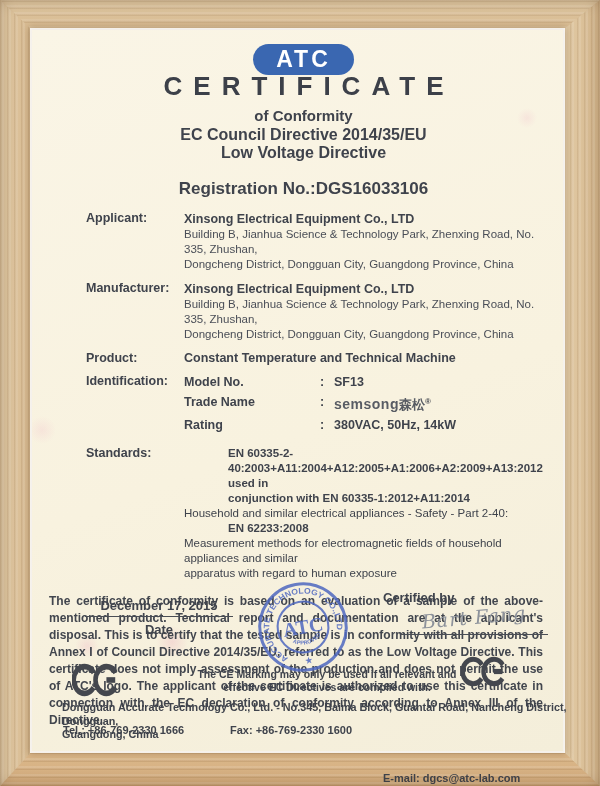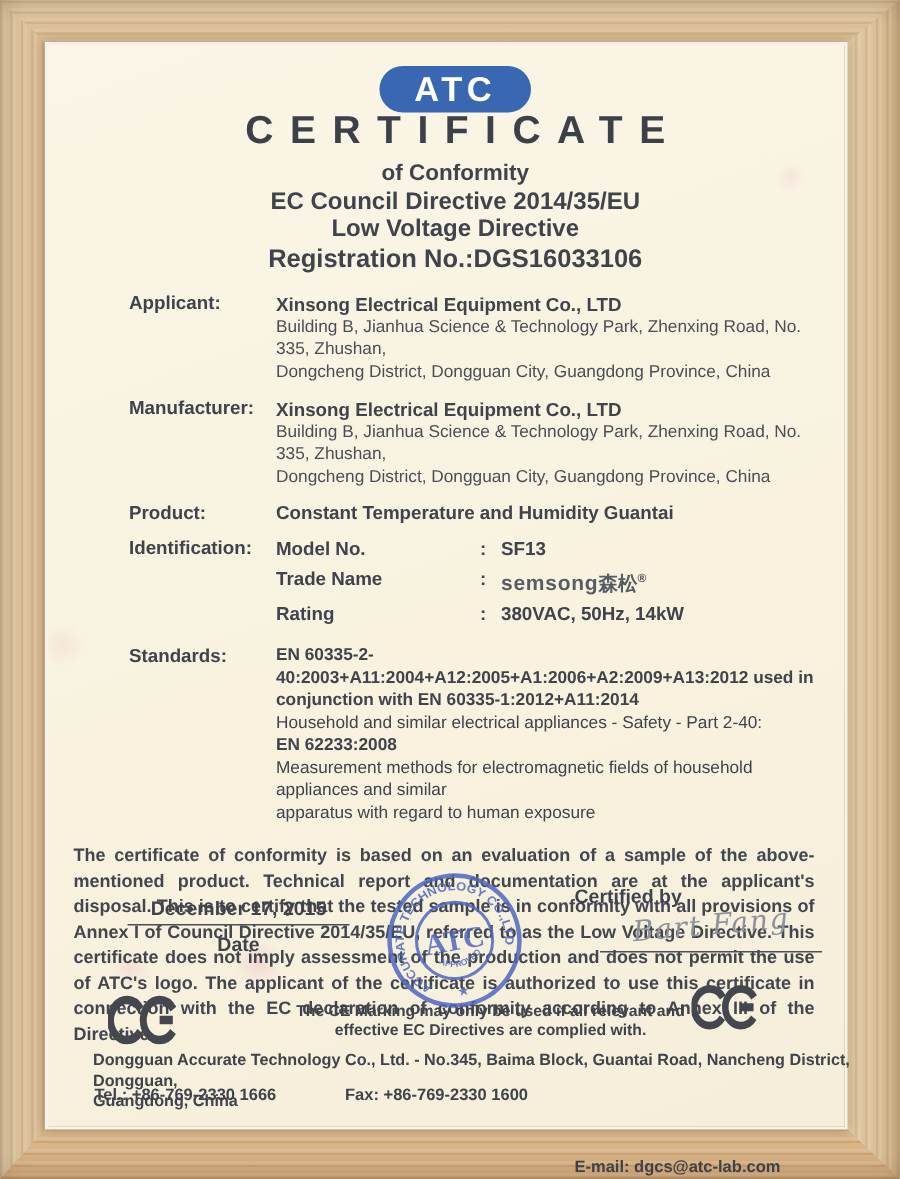--- a/index.html
+++ b/index.html
@@ -32,38 +32,38 @@
       color:#3f434c;}
   .content{position:absolute;inset:0;padding:0 18px 0 30px;box-sizing:border-box;}
   
   .hdr{text-align:center;}
   .atc-pill{display:inline-block;margin-top:14px;width:101px;height:31px;line-height:31px;
       background:#3a67b1;color:#fff;border-radius:16px;font-weight:bold;font-size:23px;letter-spacing:3px;}
   .cert-title{margin-top:-4px;font-size:26px;font-weight:bold;letter-spacing:11px;text-indent:11px;color:#3c4049;}
   .conformity{margin-top:5px;font-size:15px;font-weight:bold;}
   .directive1{margin-top:2px;font-size:16px;font-weight:bold;}
   .directive2{font-size:16px;font-weight:bold;}
-  .registration{margin-top:1px;font-size:17px;font-weight:bold;}
+  .registration{margin-top:17px;font-size:17px;font-weight:bold;}
   
   .info{margin-top:12px;font-size:12.5px;}
   .row{display:flex;margin-bottom:9px;}
   .row-label{width:98px;flex:none;font-weight:bold;margin-left:24px;}
   .row-value{flex:1;}
   .co-name{font-weight:bold;line-height:16px;}
   .addr{font-size:11.5px;line-height:15px;color:#4a4e57;}
   .bold-val{font-weight:bold;}
   .sub{display:flex;line-height:16px;margin-bottom:4px;}
   .sub-label{width:136px;flex:none;font-weight:bold;}
   .sub-colon{width:14px;flex:none;font-weight:bold;}
   .sub-value{font-weight:bold;}
   .brand{font-weight:bold;font-size:14px;letter-spacing:.5px;color:#585c64;}
   .brand-cn{font-weight:bold;font-size:13px;color:#585c64;}
   .brand-reg{font-size:8px;vertical-align:super;}
   .std-line{font-size:11.5px;line-height:15px;}
-  .std-line.b{font-weight:bold;}
+  .std-line.b{font-weight:bold;margin-left:44px;}
   
   .paragraph{margin:12px 2px 0 -13px;font-size:12px;font-weight:bold;text-align:justify;line-height:17px;color:#42464e;}
   
   .abs{position:absolute;}
   .certified-by{left:351px;top:560px;width:150px;text-align:left;font-size:13px;font-weight:bold;}
   .signature{left:368px;top:576px;width:148px;text-align:center;font-size:19px;font-style:italic;
       color:#8d929b;transform:rotate(-5deg);font-family:"DejaVu Serif",serif;letter-spacing:1px;}
   .sig-line{left:368px;top:604px;width:148px;border-top:1.5px solid #4a4e55;}
   .date-block{left:53px;top:568px;width:148px;text-align:center;}
   .date-value{font-size:13px;font-weight:bold;}
@@ -116,21 +116,21 @@
           <div class="row-label">Manufacturer:</div>
           <div class="row-value">
             <div class="co-name">Xinsong Electrical Equipment Co., LTD</div>
             <div class="addr">Building B, Jianhua Science &amp; Technology Park, Zhenxing Road, No. 335, Zhushan,</div>
             <div class="addr">Dongcheng District, Dongguan City, Guangdong Province, China</div>
           </div>
         </div>
 
         <div class="row">
           <div class="row-label">Product:</div>
-          <div class="row-value bold-val">Constant Temperature and Humidity Guantai</div>
+          <div class="row-value bold-val">Constant Temperature and Technical Machine</div>
         </div>
 
         <div class="row">
           <div class="row-label">Identification:</div>
           <div class="row-value">
             <div class="sub">
               <div class="sub-label">Model No.</div>
               <div class="sub-colon">:</div>
               <div class="sub-value">SF13</div>
             </div>

